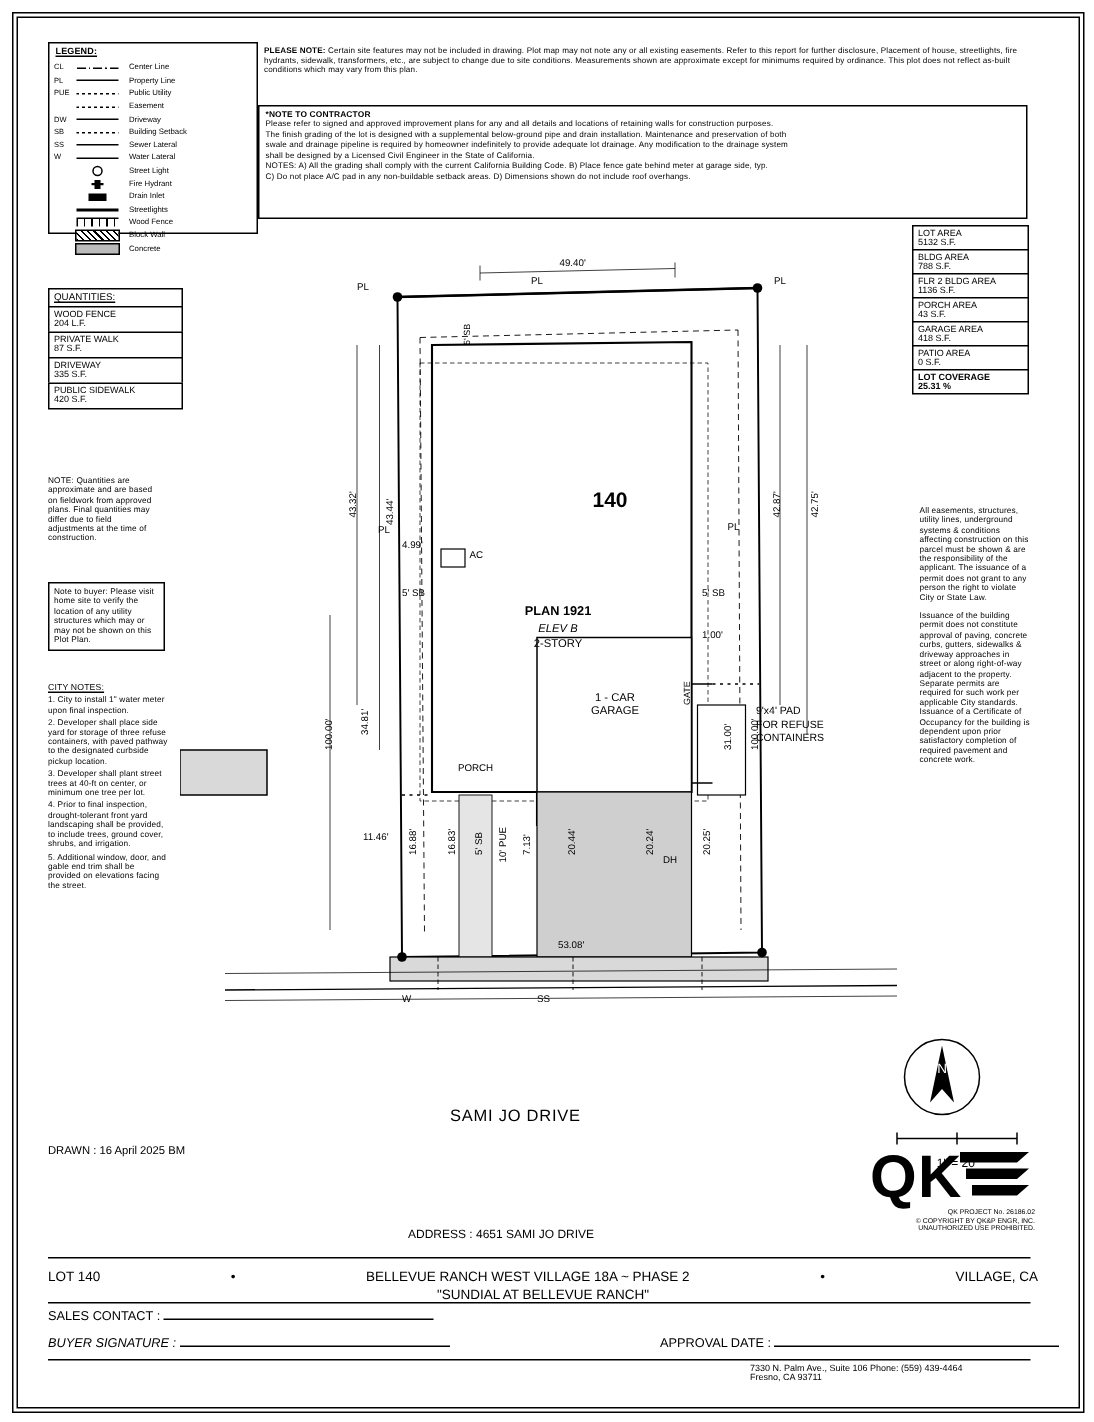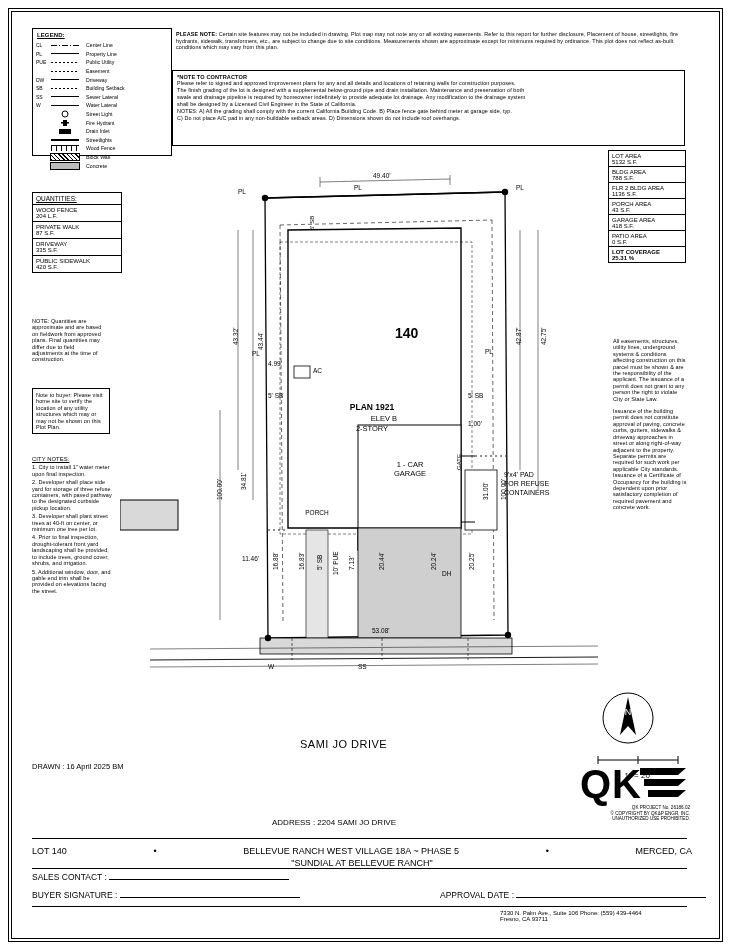--- a/index.html
+++ b/index.html
@@ -58,21 +58,21 @@
 
   
   #drawn{left:32px;top:762px;font-size:7.5px;}
   #plottitle{left:32px;top:778px;}
   #addr{left:272px;top:818px;font-size:8px;}
   .hline{position:absolute;border-top:1px solid #000;}
   #lotline{left:32px;top:838px;width:655px;}
   #lotrow{left:32px;top:846px;width:660px;font-size:9px;}
   #sigline{left:32px;top:868px;width:655px;}
   #sales{left:32px;top:872px;font-size:8.5px;}
-  #buyer{left:32px;top:890px;font-size:8.5px;}
+  #buyer{left:32px;top:890px;font-size:8.5px;font-style:italic;}
   #approval{left:440px;top:890px;font-size:8.5px;}
   #botline{left:32px;top:906px;width:655px;}
   #century{left:32px;top:910px;}
   #addrblk{left:500px;top:910px;font-size:6px;text-align:left;}
 
   
   #qk{left:578px;top:762px;width:110px;height:50px;}
   #qknote{left:578px;top:805px;width:112px;font-size:4.6px;line-height:5.6px;text-align:right;}
 
   
@@ -367,21 +367,21 @@
 
     <div class="abs dim" style="left:148px;top:190px;">4.99'</div>
     <div class="abs dim" style="left:193px;top:197px;">AC</div>
     <div class="abs dim" style="left:148px;top:222px;">5' SB</div>
     <div class="abs dim" style="left:348px;top:222px;">5' SB</div>
     <div class="abs dim" style="left:348px;top:250px;">1.00'</div>
 
     <div class="abs" style="left:275px;top:155px;font-size:14px;font-weight:bold;">140</div>
 
     <div class="abs ctr" style="left:192px;top:232px;width:120px;font-size:8.5px;font-weight:bold;">PLAN 1921</div>
-    <div class="abs ctr" style="left:204px;top:244px;width:120px;font-size:7.5px;">ELEV B</div>
+    <div class="abs ctr" style="left:192px;top:244px;width:120px;font-size:7.5px;font-style:italic;">ELEV B</div>
     <div class="abs ctr" style="left:192px;top:254px;width:120px;font-size:7.5px;">2-STORY</div>
 
     <div class="abs ctr" style="left:248px;top:290px;width:84px;font-size:7.5px;white-space:pre-line;">1 - CAR
 GARAGE</div>
     <div class="abs ctr" style="left:168px;top:339px;width:58px;font-size:6.5px;">PORCH</div>
     <div class="abs" style="left:336px;top:300px;font-size:6px;"><span class="rot90" style="display:inline-block;">GATE</span></div>
     <div class="abs" style="left:384px;top:300px;width:70px;font-size:7px;line-height:9px;white-space:pre-line;">9'x4' PAD
 FOR REFUSE
 CONTAINERS</div>
 
@@ -420,30 +420,30 @@
     <svg width="92" height="12">
         <line x1="6" y1="6" x2="86" y2="6" stroke="#000" stroke-width="1"></line>
         <line x1="6" y1="2" x2="6" y2="10" stroke="#000" stroke-width="1"></line>
         <line x1="46" y1="2" x2="46" y2="10" stroke="#000" stroke-width="1"></line>
         <line x1="86" y1="2" x2="86" y2="10" stroke="#000" stroke-width="1"></line>
       </svg>
     <div style="font-size:8px;margin-top:1px;">1" = 20'</div>
   </div>
 
   <div class="abs" id="drawn">DRAWN :  16 April 2025   BM</div>
-  <div class="abs" id="addr">ADDRESS :  2204 SAMI JO DRIVE</div>
+  <div class="abs" id="addr">ADDRESS :  4651 SAMI JO DRIVE</div>
 
   <div class="hline" id="lotline"></div>
   <div class="abs" id="lotrow">
     <div style="display:flex;align-items:center;justify-content:space-between;">
       <span>LOT 140</span>
       <span style="font-size:9px;">•</span>
-      <span>BELLEVUE RANCH WEST VILLAGE 18A ~ PHASE 5</span>
+      <span>BELLEVUE RANCH WEST VILLAGE 18A ~ PHASE 2</span>
       <span style="font-size:9px;">•</span>
-      <span>MERCED, CA</span>
+      <span>VILLAGE, CA</span>
     </div>
     <div class="ctr" style="margin-top:2px;">"SUNDIAL AT BELLEVUE RANCH"</div>
   </div>
 
   <div class="hline" id="sigline"></div>
   <div class="abs" id="sales">
     <span>SALES CONTACT :</span>
     <span style="display:inline-block;width:180px;border-bottom:1px solid #000;"></span>
   </div>
   <div class="abs" id="buyer">

